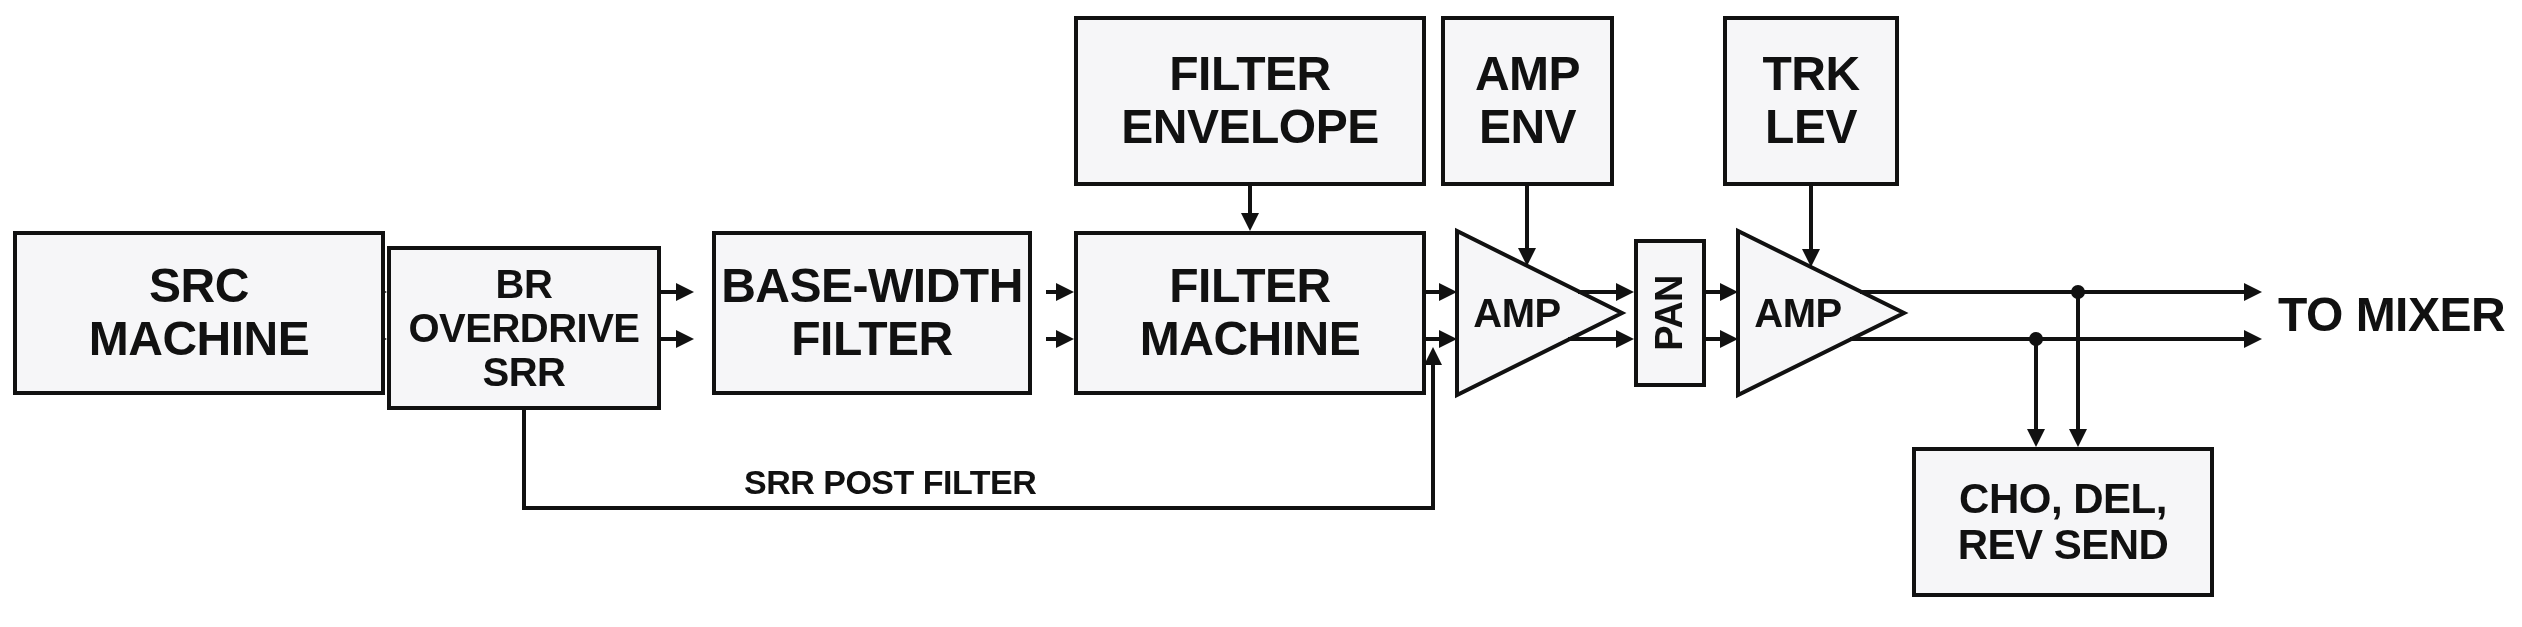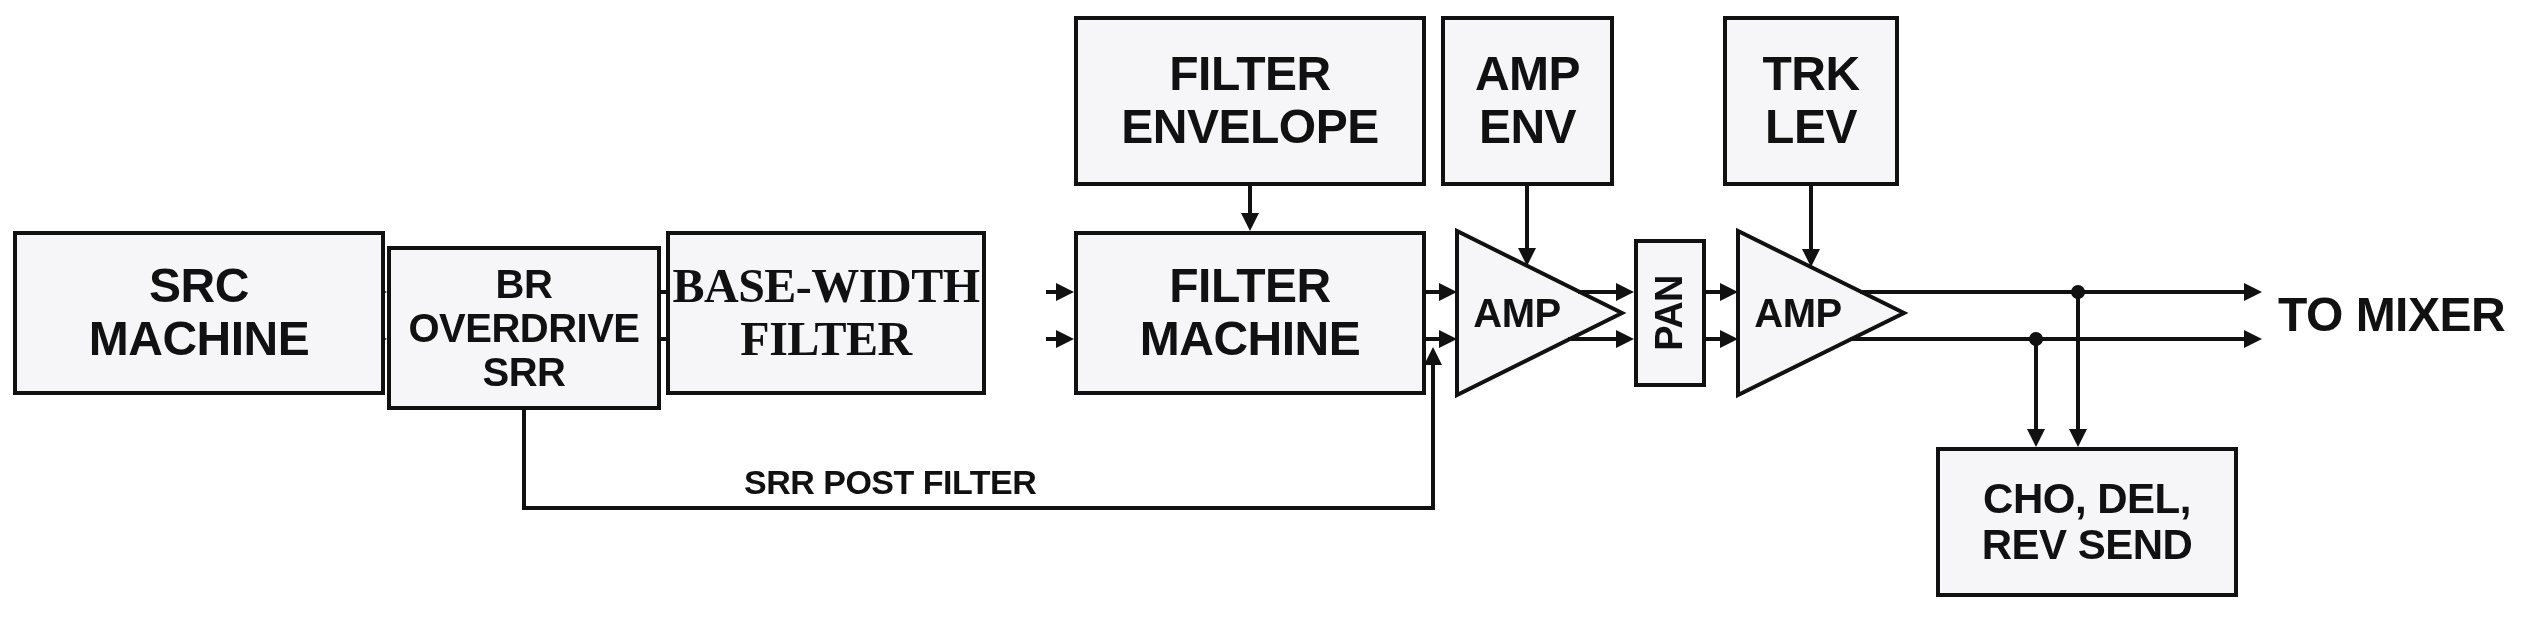--- a/index.html
+++ b/index.html
@@ -134,40 +134,40 @@
     </g>
   </svg>
 
   <div class="box fs48" style="left:13px; top:231px; width:372px; height:164px;">SRC
 MACHINE</div>
 
   <div class="box fs40" style="left:387px; top:231px; width:274px; height:164px;margin-top:15px;">BR
 OVERDRIVE
 SRR</div>
 
-  <div class="box fs48" style="left:666px; top:231px; width:320px; height:164px;font-family:Liberation Serif, serif;">BASE-WIDTH
+  <div class="box fs48" style="left:712px; top:231px; width:320px; height:164px;">BASE-WIDTH
 FILTER</div>
 
   <div class="box fs48" style="left:1074px; top:231px; width:352px; height:164px;">FILTER
 MACHINE</div>
 
   <div class="box fs48" style="left:1074px; top:16px; width:352px; height:170px;">FILTER
 ENVELOPE</div>
 
   <div class="box fs48" style="left:1441px; top:16px; width:173px; height:170px;">AMP
 ENV</div>
 
   <div class="box fs48" style="left:1723px; top:16px; width:176px; height:170px;">TRK
 LEV</div>
 
   <div class="box" style="left:1634px; top:239px; width:72px; height:148px;">
     <span class="vert fs38">PAN</span>
   </div>
 
-  <div class="box fs42" style="left:1912px; top:447px; width:302px; height:150px;margin-left:24px;">CHO, DEL,
+  <div class="box fs42" style="left:1912px; top:447px; width:302px; height:150px;">CHO, DEL,
 REV SEND</div>
 
   <div class="lbl fs40" style="left:1461px; top:289px; width:112px; height:48px; line-height:48px; text-align:center;">AMP</div>
 
   <div class="lbl fs40" style="left:1742px; top:289px; width:112px; height:48px; line-height:48px; text-align:center;">AMP</div>
 
   <div class="lbl fs34" style="left:744px; top:460px; width:400px; height:44px; line-height:44px; text-align:left;">SRR POST FILTER</div>
 
   <div class="lbl fs48" style="left:2278px; top:287px; width:240px; height:56px; line-height:56px; text-align:left;">TO MIXER</div>
 

